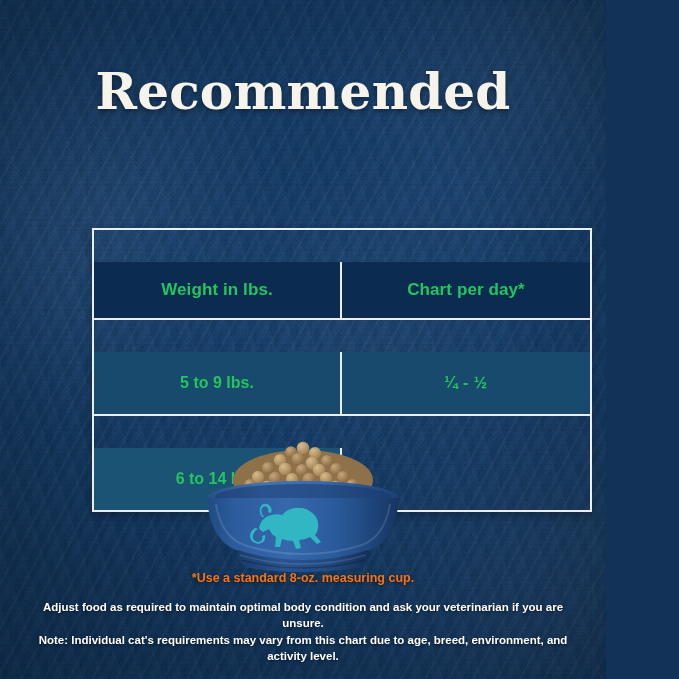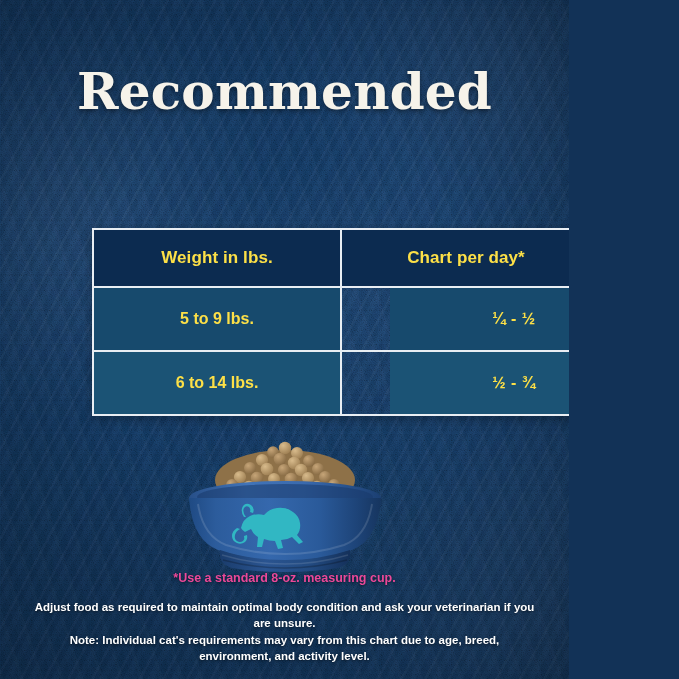--- a/index.html
+++ b/index.html
@@ -4,20 +4,21 @@
 <style>
   html,body{margin:0;padding:0;}
   body{
     width:679px;height:679px;overflow:hidden;
     font-family:"Liberation Sans", sans-serif;
     background:#123257;
   }
   #root{
     position:relative;width:569px;height:679px;overflow:hidden;
     background-color:#133459;
+    padding-left:37px;
   }
   
   .bg-layer{position:absolute;inset:0;}
   .bg-base{
     background:
       radial-gradient(ellipse 70% 55% at 22% 14%, #1d4a78 0%, rgba(29,74,120,0) 62%),
       radial-gradient(ellipse 60% 45% at 78% 22%, #1a4371 0%, rgba(26,67,113,0) 60%),
       radial-gradient(ellipse 75% 50% at 50% 88%, #0d2746 0%, rgba(13,39,70,0) 65%),
       radial-gradient(ellipse 55% 40% at 88% 70%, #194madded 0%, rgba(25,70,112,0) 60%),
       linear-gradient(160deg,#16406c 0%,#113357 38%,#0e2b4c 70%,#0c2443 100%);
@@ -79,41 +80,41 @@
   .title .l1{display:block;font-size:50px;}
   .title .l2{display:block;font-size:50px;margin-top:12px;}
 
   
   .table{
     position:absolute;left:92px;top:228px;width:496px;
     border:2px solid #e9eef3;
     box-shadow:0 3px 10px rgba(0,0,0,.3);
   }
   .trow{display:flex;}
-  .trow + .trow{border-top:2px solid #e9eef3;gap:48px;}
+  .trow + .trow{border-top:2px solid #e9eef3;}
   .tcell{
     flex:0 0 50%;
     box-sizing:border-box;
     display:flex;align-items:center;justify-content:center;
-    text-align:center;color:#fde047;
+    text-align:center;color:#22c55e;margin-top:32px;
   }
   .tcell.left{border-right:2px solid #e9eef3;}
   .head .tcell{height:56px;background:#0c2b50;font-size:17px;font-weight:700;letter-spacing:.1px;}
   .r1 .tcell{height:62px;background:#174a6d;font-size:16px;font-weight:700;}
   .r2 .tcell{height:62px;background:#1b5375;font-size:16px;font-weight:700;}
   .frac{font-size:17px;letter-spacing:.5px;}
 
   
   .bowl-wrap{position:absolute;left:0;right:0;top:432px;height:140px;}
   .bowl-svg{display:block;margin:0 auto;}
 
   
   .footnote{
     position:absolute;left:0;right:0;top:571px;text-align:center;
-    color:#ec4899;font-size:12.5px;font-weight:700;
+    color:#f97316;font-size:12.5px;font-weight:700;
     text-shadow:0 1px 3px rgba(0,0,0,.55);
   }
   .note{
     position:absolute;left:34px;right:34px;top:599px;text-align:center;
     color:#ffffff;font-size:11.5px;font-weight:700;line-height:1.42;
     text-shadow:0 1px 3px rgba(0,0,0,.55);
   }
   .note span{display:block;}
 </style>
 </head>
@@ -139,21 +140,20 @@
       <div class="tcell">Chart per day*</div>
     </div>
 
     <div class="trow r1">
       <div class="tcell left">5 to 9 lbs.</div>
       <div class="tcell frac">¼ - ½</div>
     </div>
 
     <div class="trow r2">
       <div class="tcell left">6 to 14 lbs.</div>
-      <div class="tcell frac">½ - ¾</div>
     </div>
 
   </div>
 
   <div class="bowl-wrap">
     <svg class="bowl-svg" width="230" height="140" viewBox="0 0 230 140">
       <defs>
         <linearGradient id="bowlBody" x1="0" y1="0" x2="1" y2="0">
           <stop offset="0" stop-color="#1f4a83"></stop>
           <stop offset="0.14" stop-color="#2c5c9c"></stop>

